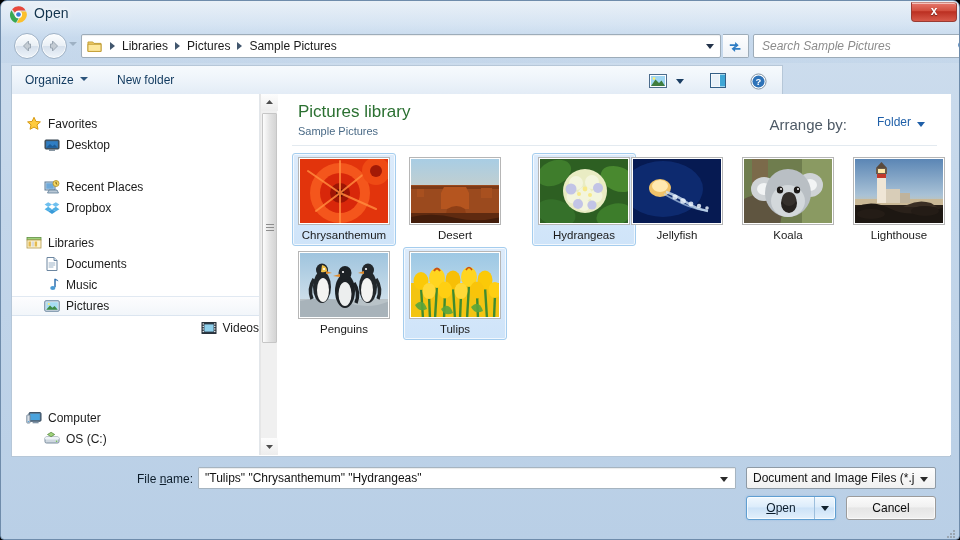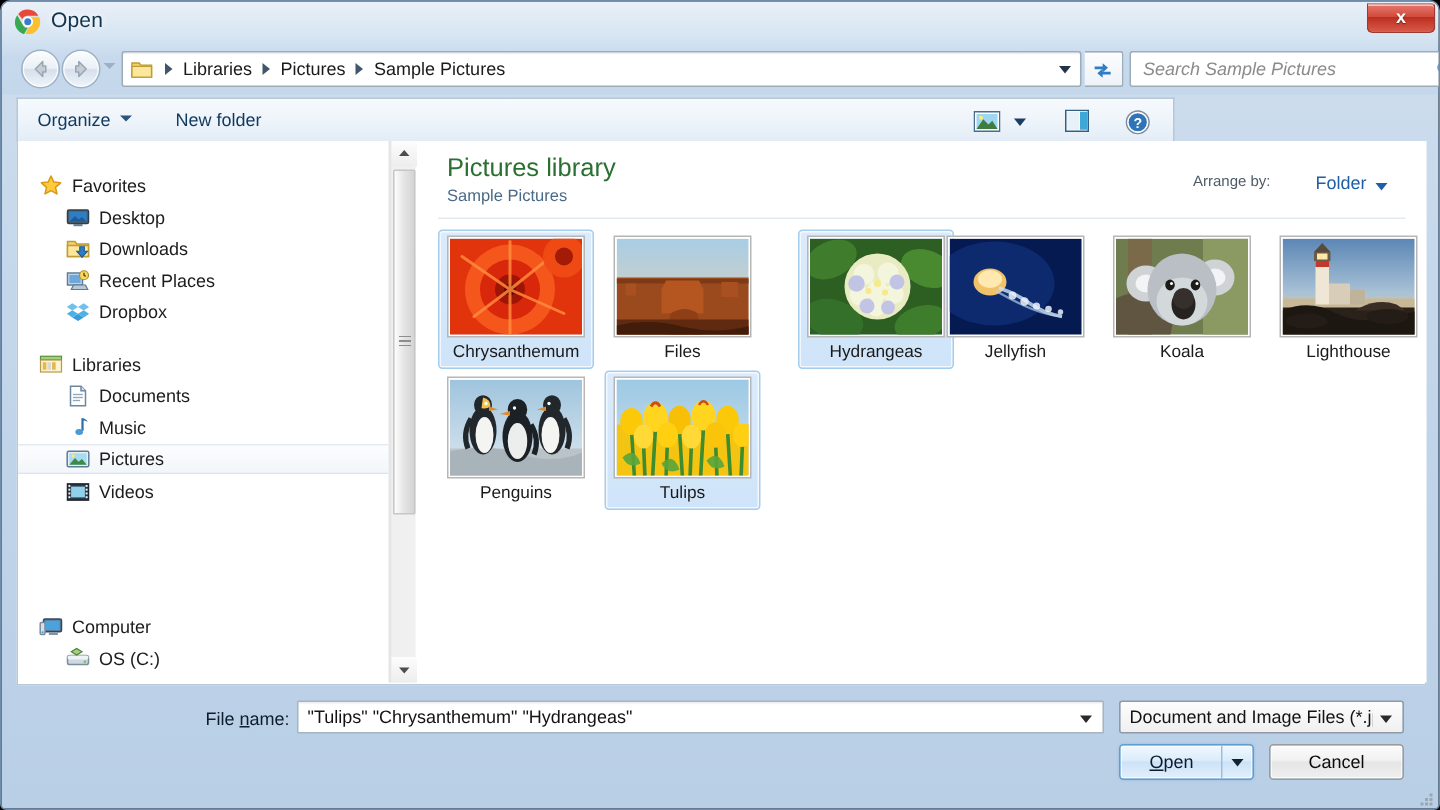--- a/index.html
+++ b/index.html
@@ -274,21 +274,21 @@
   #library-title {
     position: absolute; left: 20px; top: 8px;
     font-size: 17px; color: #2b7031;
   }
   #library-sub {
     position: absolute; left: 20px; top: 31px;
     font-size: 11px; color: #4a6a86;
   }
   #arrange-label {
     position: absolute; right: 104px; top: 22px;
-    font-size: 10px; color: #4e5a66;
+    font-size: 15px; color: #4e5a66;
   }
   #arrange-value {
     position: absolute; right: 40px; top: 21px;
     font-size: 12px; color: #1f5fa8; cursor: pointer;
   }
   #arrange-caret {
     position: absolute; right: 26px; top: 28px;
     width: 0; height: 0;
     border-left: 4px solid transparent;
     border-right: 4px solid transparent;
@@ -565,30 +565,20 @@
         <span class="ic">
           <svg width="16" height="16" viewBox="0 0 16 16">
             <rect x="1" y="3" width="14" height="9" rx="1" fill="#4f6475" stroke="#2f3e4c"></rect>
             <rect x="2.2" y="4.2" width="11.6" height="6.6" fill="#2f7ec4"></rect>
             <path d="M2.2 10.8 L6 7 L8.5 9.3 L10.6 7.6 L13.8 10.8 Z" fill="#1d5c97"></path>
             <rect x="5" y="12.4" width="6" height="1.4" fill="#6a7d8c"></rect>
           </svg>
         </span>
         <span>Desktop</span>
       </div>
-      <div class="nav-item child" style="top:51px;">
-        <span class="ic">
-          <svg width="16" height="16" viewBox="0 0 16 16">
-            <path d="M1 3h5l1.2 1.6H15V13H1z" fill="#f4cf6c" stroke="#c09c33"></path>
-            <path d="M1 5.6h14V13H1z" fill="#fde79c" stroke="#c09c33"></path>
-            <path d="M9.2 6.5h3v3h2l-3.5 4-3.5-4h2z" fill="#2f7dc4" stroke="#1d5c97" stroke-width=".8"></path>
-          </svg>
-        </span>
-        <span>Downloads</span>
-      </div>
       <div class="nav-item child" style="top:72px;">
         <span class="ic">
           <svg width="16" height="16" viewBox="0 0 16 16">
             <rect x="1" y="3" width="10" height="8" fill="#cfe0ef" stroke="#5d7b96"></rect>
             <rect x="2.2" y="4.2" width="7.6" height="5.6" fill="#6fa8d8"></rect>
             <path d="M5 11h8l1.5 3H3.5z" fill="#b9c8d6" stroke="#5d7b96" stroke-width=".8"></path>
             <circle cx="12" cy="4.5" r="3" fill="#f6d765" stroke="#b08d1e" stroke-width=".8"></circle>
             <path d="M12 2.8v1.8l1.2.7" stroke="#5c4708" stroke-width=".9" fill="none"></path>
           </svg>
         </span>
@@ -647,21 +637,21 @@
         <span class="ic">
           <svg width="16" height="16" viewBox="0 0 16 16">
             <rect x="0.8" y="2.8" width="14.4" height="10.4" rx="1" fill="#e9eff5" stroke="#5d7b96"></rect>
             <rect x="2.2" y="4.2" width="11.6" height="7.6" fill="#a6dcf2"></rect>
             <path d="M2.2 11.8 L6 7.4 L8.4 9.8 L10.6 8 L13.8 11.8 Z" fill="#3d8a45"></path>
             <circle cx="4.8" cy="6" r="1.1" fill="#ffe873"></circle>
           </svg>
         </span>
         <span>Pictures</span>
       </div>
-      <div class="nav-item child" style="top:213px;">
+      <div class="nav-item child" style="top:213px;justify-content:flex-end;">
         <span class="ic">
           <svg width="16" height="16" viewBox="0 0 16 16">
             <rect x="1" y="2.6" width="14" height="10.8" fill="#2e3b47" stroke="#1c252e"></rect>
             <rect x="3.4" y="4.4" width="9.2" height="7.2" fill="#8fd0ec"></rect>
             <g fill="#f1f1f1">
               <rect x="1.6" y="3.3" width="1.3" height="1.3"></rect>
                 <rect x="1.6" y="5.8" width="1.3" height="1.3"></rect>
               <rect x="1.6" y="8.3" width="1.3" height="1.3"></rect>
                 <rect x="1.6" y="10.8" width="1.3" height="1.3"></rect>
               <rect x="13.1" y="3.3" width="1.3" height="1.3"></rect>
@@ -774,21 +764,21 @@
               <rect y="26" width="90" height="40" fill="#9b4a1e"></rect>
               <path d="M0 30 h90 v-3 h-90z" fill="#7e3a16"></path>
               <path d="M33 28 h22 l3 6 v16 h-28 v-16z" fill="#b5551f"></path>
               <path d="M36 50 q10 -6 18 0 l3 16 h-24z" fill="#8e3f16"></path>
               <path d="M6 30 h7 v8 h-7z" fill="#a8501f"></path>
               <path d="M70 29 h11 v10 h-11z" fill="#a8501f"></path>
               <rect y="54" width="90" height="12" fill="#5f2a10"></rect>
               <path d="M0 58 q22 -5 45 1 q22 5 45 -1 v8 h-90z" fill="#431d0b"></path>
             </svg>
           </div>
-          <div class="label">Files</div>
+          <div class="label">Desert</div>
         </div>
 
         <div class="tile selected" style="left:222px; top:0px;margin-left:18px;">
           <div class="thumb land">
             <svg width="90" height="66" viewBox="0 0 90 66" preserveAspectRatio="none">
               <rect width="90" height="66" fill="#2d5f22"></rect>
               <ellipse cx="14" cy="14" rx="18" ry="12" fill="#3f7d2c" transform="rotate(-25 14 14)"></ellipse>
               <ellipse cx="78" cy="20" rx="18" ry="12" fill="#49892f" transform="rotate(22 78 20)"></ellipse>
               <ellipse cx="16" cy="54" rx="20" ry="13" fill="#35702a" transform="rotate(18 16 54)"></ellipse>
               <ellipse cx="74" cy="56" rx="18" ry="11" fill="#3d7d2b" transform="rotate(-16 74 56)"></ellipse>

